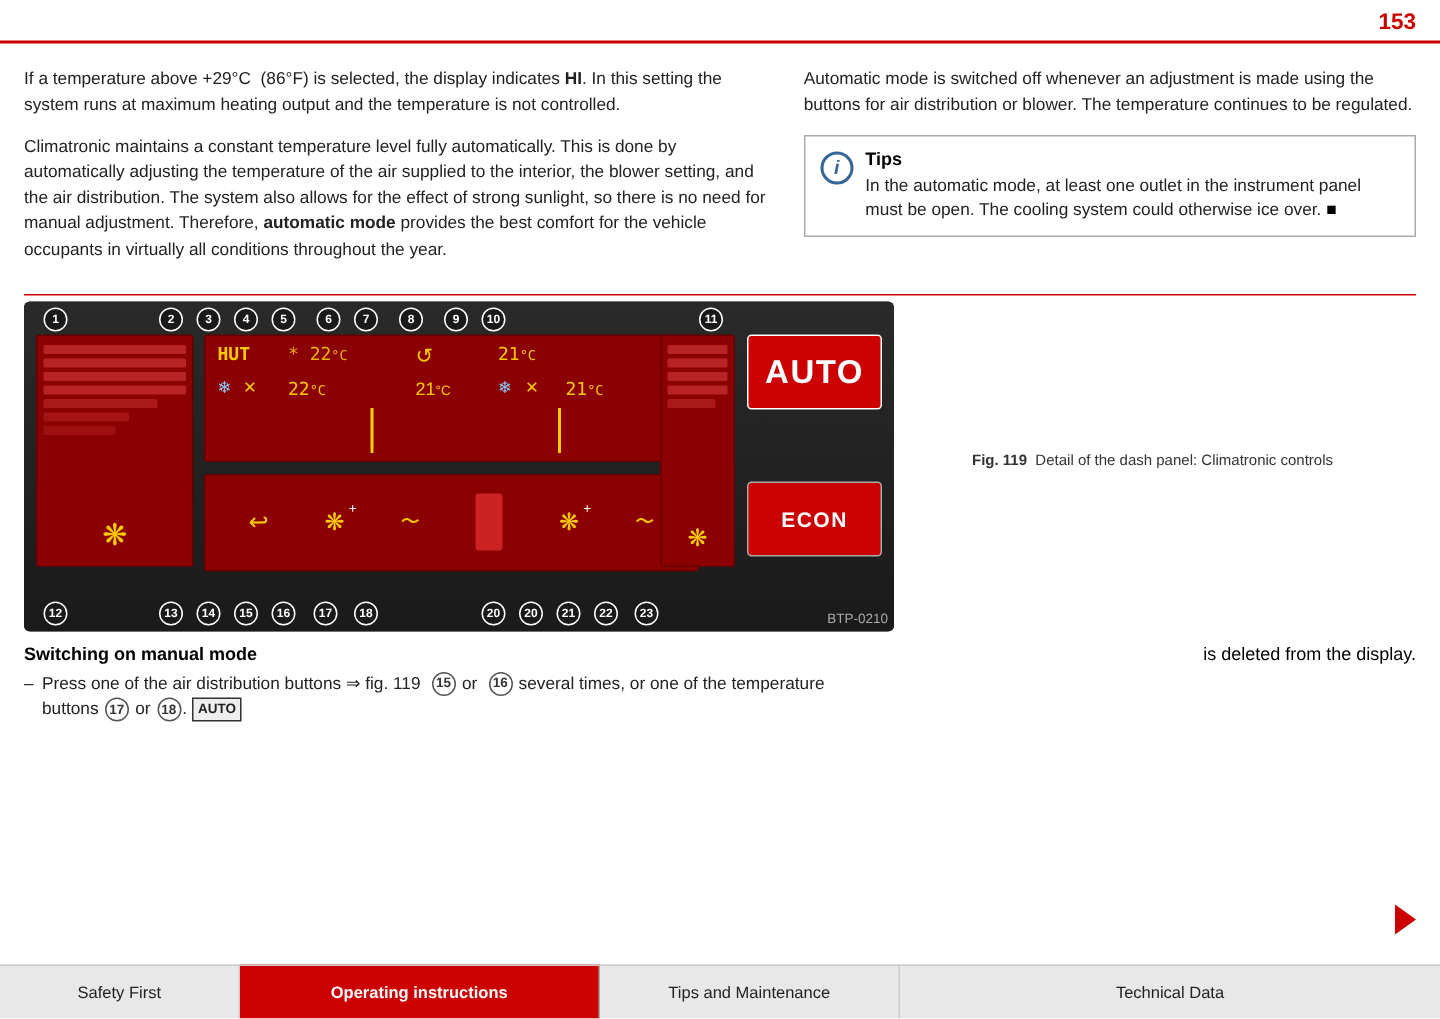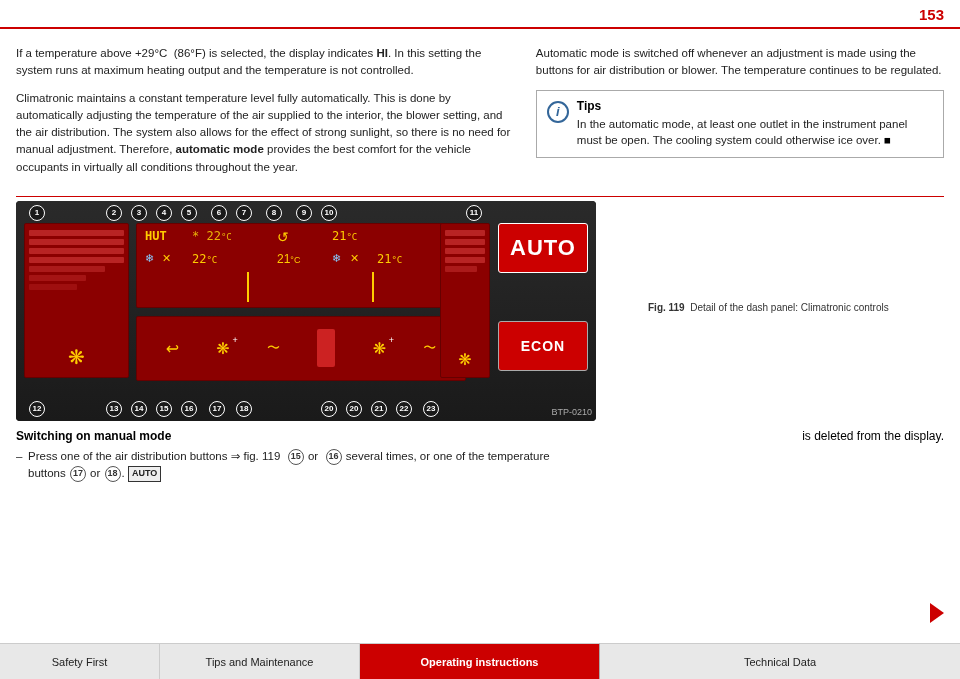--- a/index.html
+++ b/index.html
@@ -529,22 +529,22 @@
     <span>is deleted from the display.</span>
   </div>
 </div>
 
 <div class="arrow-right"></div>
 
 <div id="footer">
   <div class="footer-cell safety">
     <span>Safety First</span>
   </div>
+  <div class="footer-cell operating">
+    <span>Operating instructions</span>
+  </div>
   <div class="footer-cell tips">
     <span>Tips and Maintenance</span>
   </div>
-  <div class="footer-cell operating">
-    <span>Operating instructions</span>
-  </div>
   <div class="footer-cell technical">
     <span>Technical Data</span>
   </div>
 </div>
 
 </body></html>

